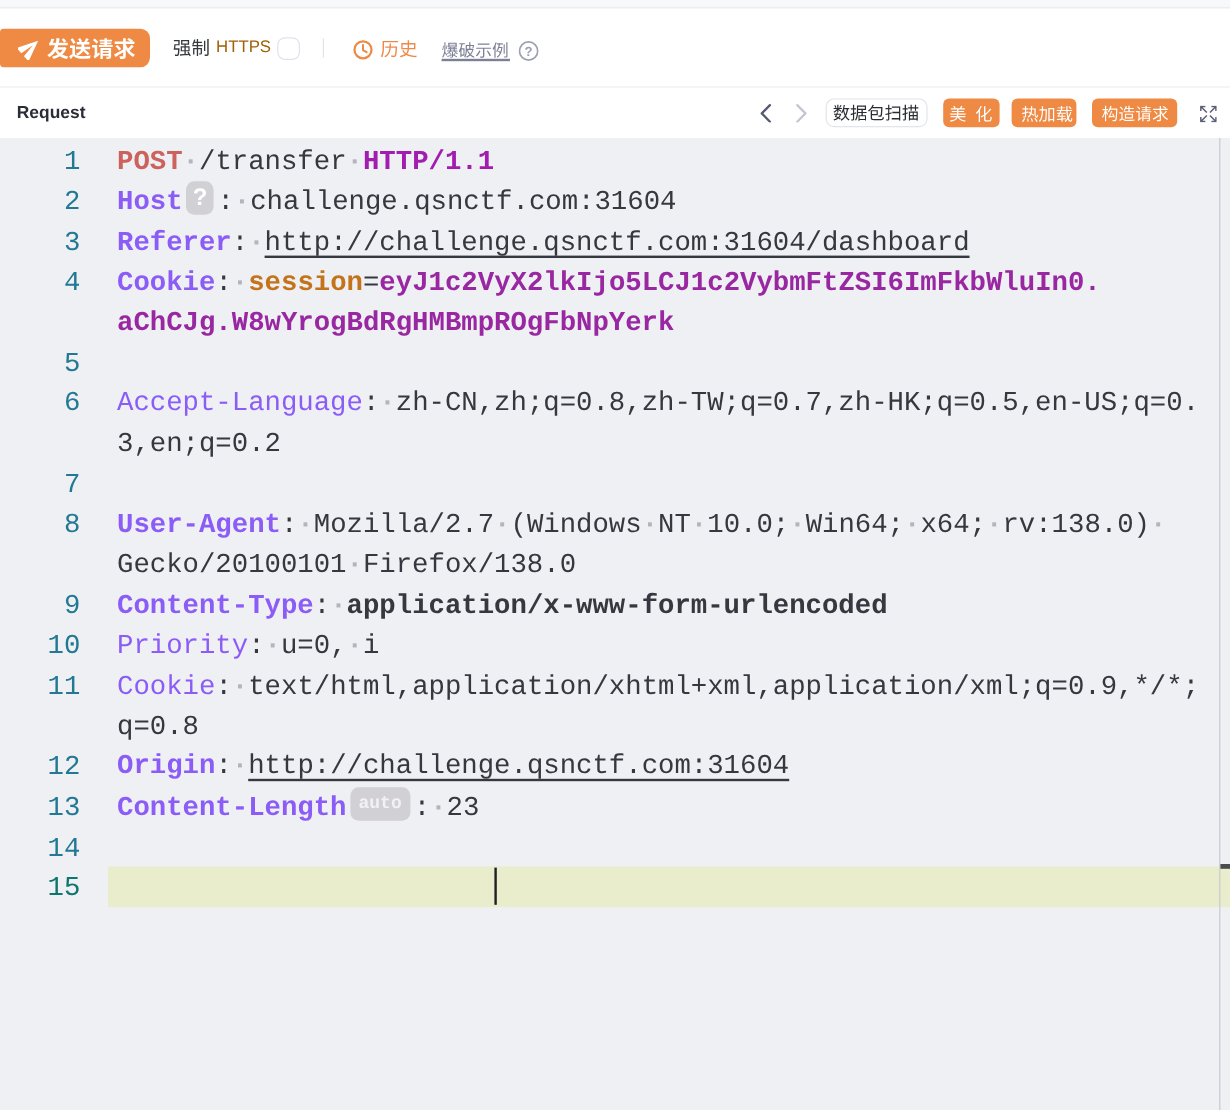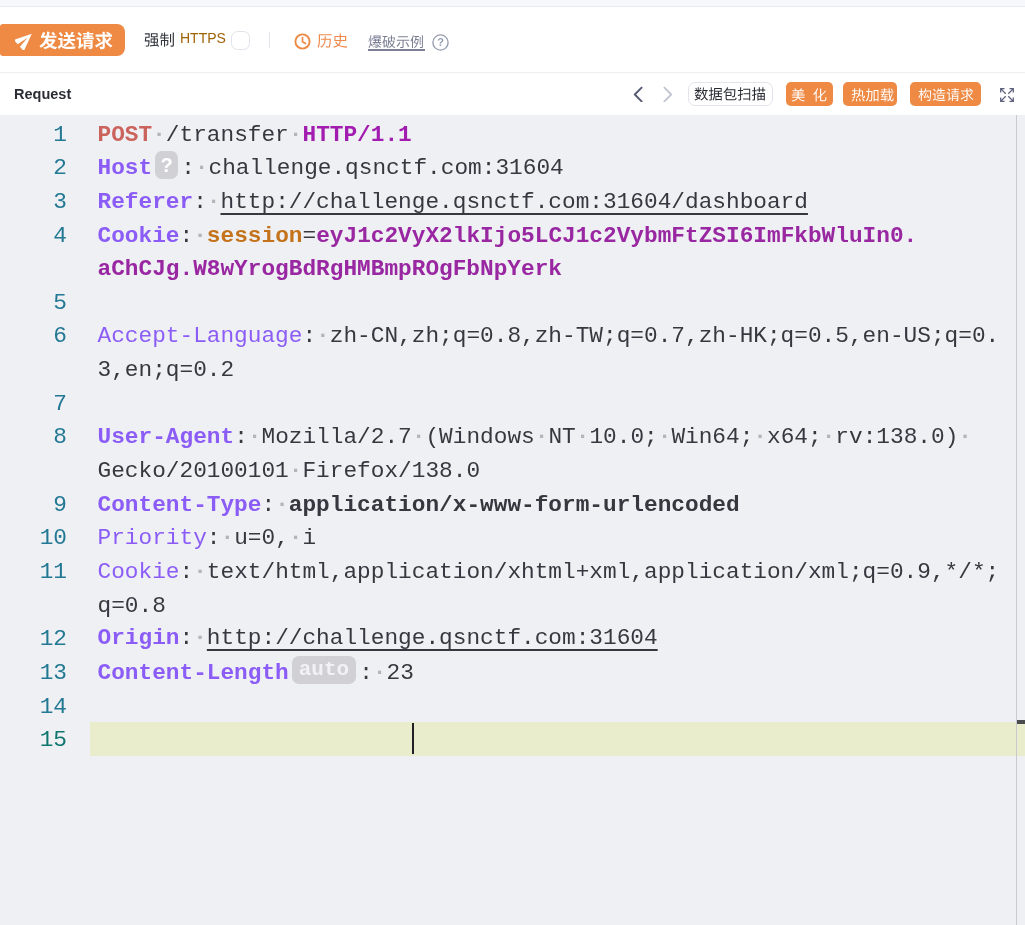--- a/index.html
+++ b/index.html
@@ -29,21 +29,21 @@
 .d{color:#36383f}
 .h{color:#8b5cf6}
 .r{color:#cc625c}
 .g{color:#a21caf}
 .o{color:#c4731a}
 .p{color:#9927a1}
 .w{color:#b3b4bc;font-weight:bold}
 .u{text-decoration:underline;text-underline-offset:5px;text-decoration-thickness:1.75px}
 .badge{display:inline-block;background:#d0d0d5;color:#fff;border-radius:7px;text-align:center;vertical-align:middle;position:relative;top:-3px}
 .badge.q{width:23px;height:28px;margin:0 3px;font-family:"Liberation Sans",sans-serif;font-weight:bold;font-size:20px;line-height:28px}
-.badge.a{height:28px;margin:0 3px;padding:0 7px;font-family:"Liberation Mono",monospace;font-weight:bold;font-size:21px;line-height:28px;color:#f2f2f5}
+.badge.a{height:28px;margin:0 3px;padding:0 7px;font-family:"Liberation Mono",monospace;font-weight:bold;font-size:15px;line-height:28px;color:#f2f2f5}
 .uitext{position:absolute;color:#a16207;font-size:16px;line-height:16px}
 </style></head>
 <body>
 <div id="page">
   <div id="topstrip"></div>
 
   <div id="send"></div>
   <svg class="abs" style="left:15px;top:30px" width="20" height="20" viewBox="0 0 24 24">
     <path fill="#fff" transform="rotate(-42 12 12)" d="M2 21l21-9L2 3v7l14 2-14 2z"></path>
   </svg>

